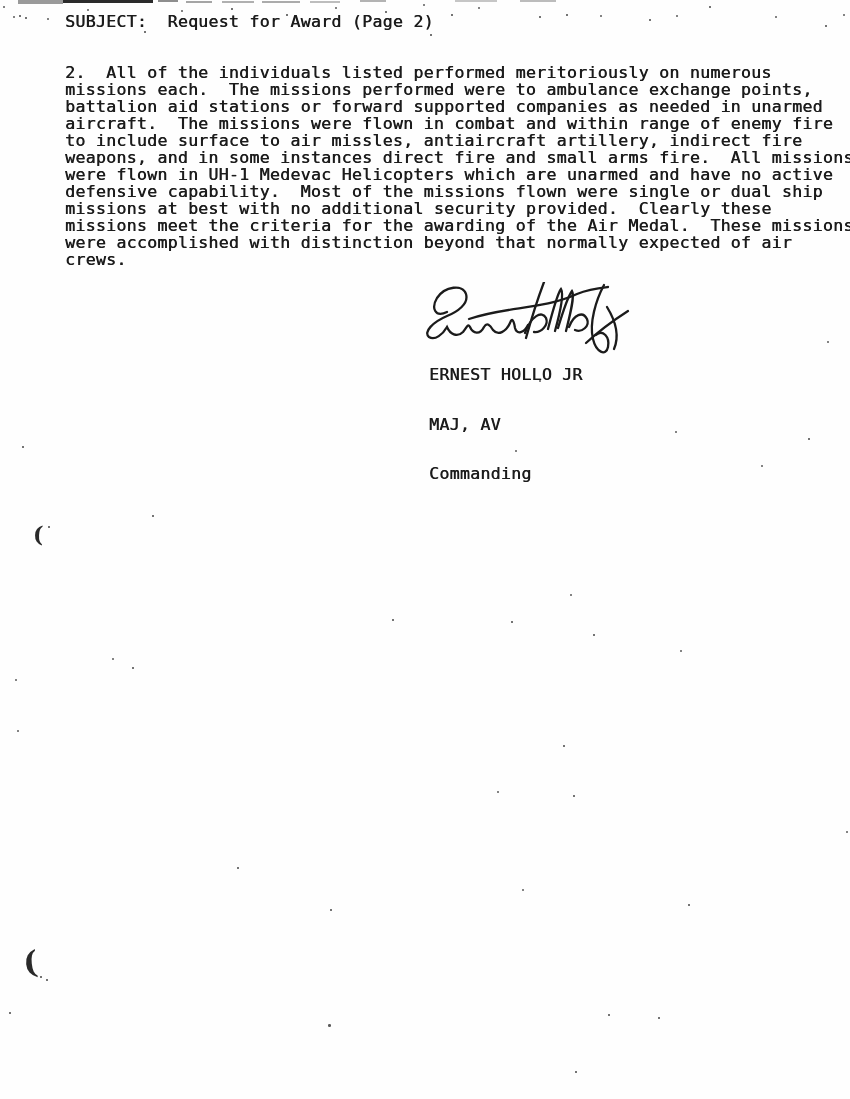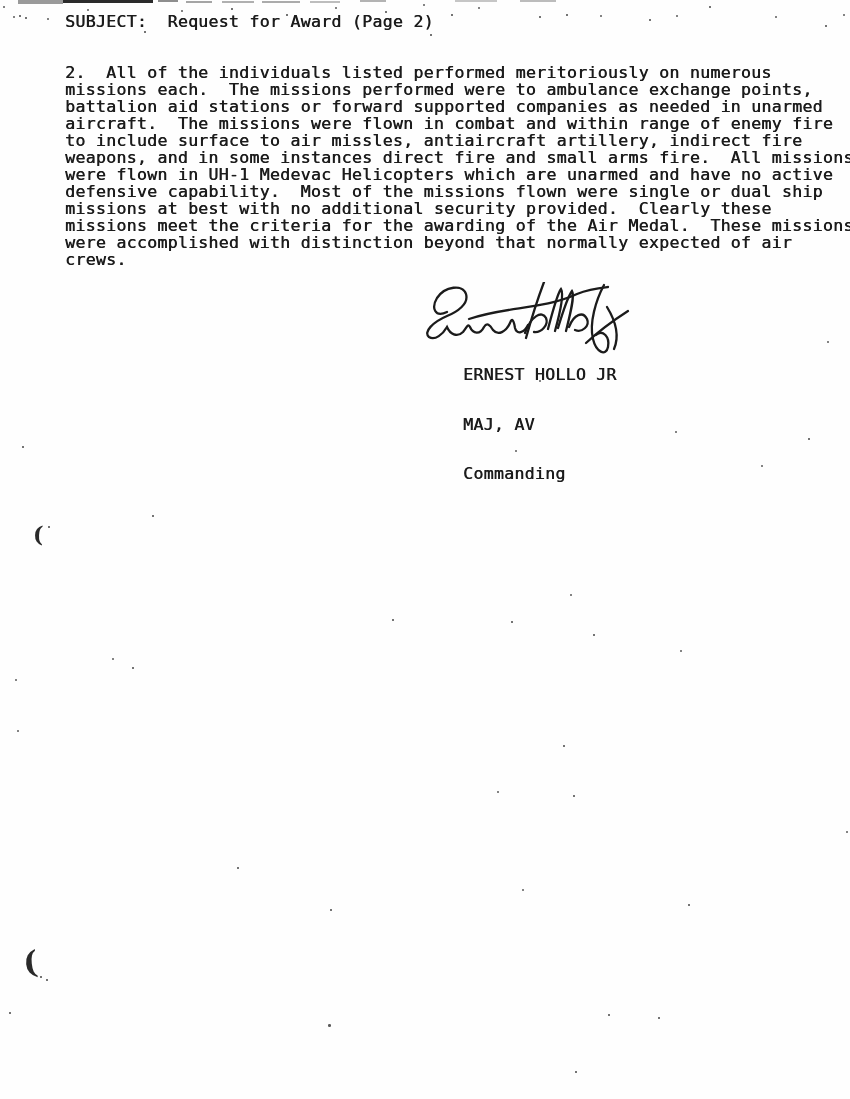--- a/index.html
+++ b/index.html
@@ -16,21 +16,21 @@
     position:absolute;
     font-size:16.6px;
     line-height:17px;
     letter-spacing:0.25px;
     white-space:pre;
     color:#1c1c1c;
     text-shadow:0.5px 0 0 currentColor;
   }
   .subject{left:65px;top:13px;text-align:center;}
   .body-paragraph{left:65px;top:64px;}
-  .sig-block{left:463px;top:334px;line-height:16.5px;}
+  .sig-block{left:429px;top:334px;line-height:16.5px;}
   .sig-svg{position:absolute;left:417px;top:282px;}
   .sig-svg path{fill:none;stroke:#1b1b1b;stroke-width:2.3;stroke-linecap:round;}
   .margin-paren{
     position:absolute;
     font-family:"DejaVu Serif", serif;
     color:#2a2a2a;
     font-weight:bold;
   }
   .paren-1{left:33px;top:521px;font-size:22px;transform:rotate(2deg);}
   .paren-2{left:23px;top:944px;font-size:31px;transform:rotate(-6deg);}

